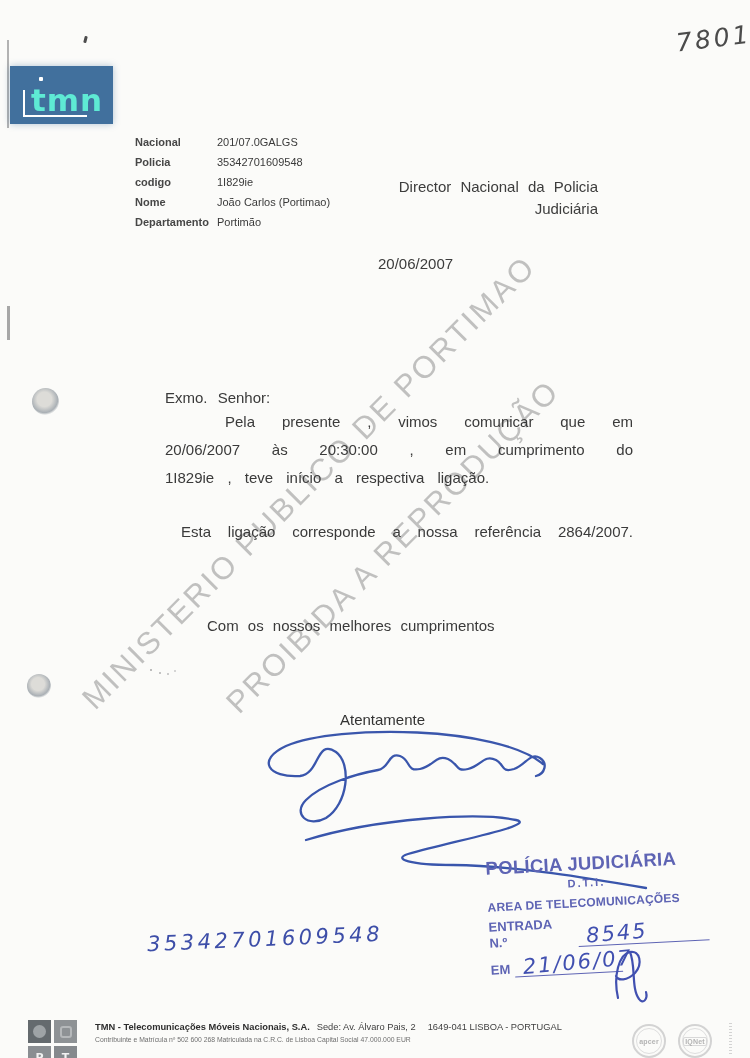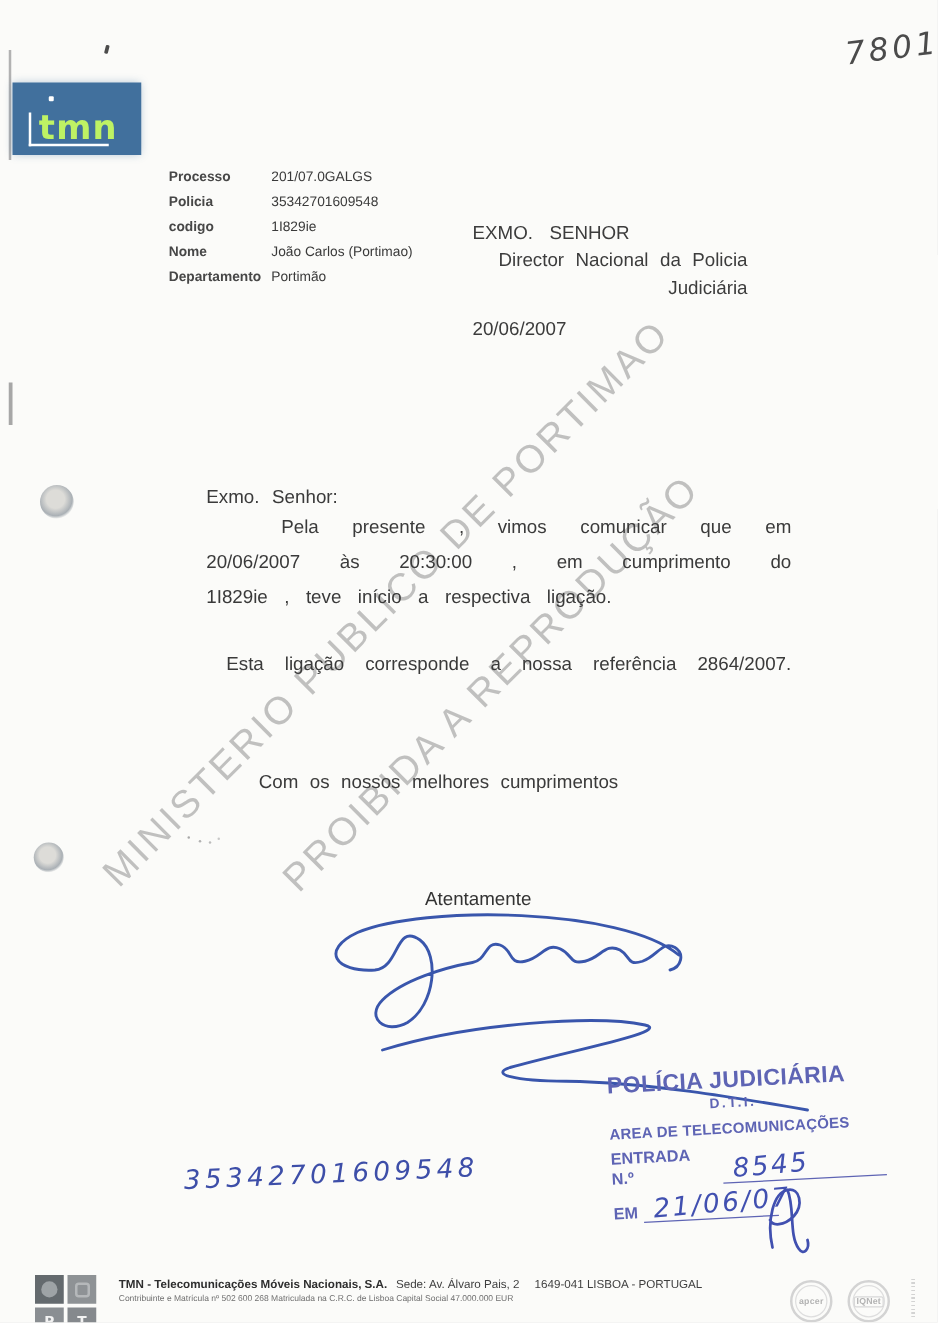--- a/index.html
+++ b/index.html
@@ -21,22 +21,22 @@
   .hw-top-right { position:absolute; left:676px; top:24px; font-size:25px; color:#4b4b4b;
     letter-spacing:3px; transform:rotate(-7deg); font-weight:500; }
   .hw-msisdn { position:absolute; left:147px; top:927px; font-size:21px; color:#3d4ea8;
     letter-spacing:3.5px; transform:rotate(-2.5deg); }
 
   
   .tmn-logo { position:absolute; left:10px; top:66px; width:103px; height:58px; background:#41709d;
     box-shadow:0 0 7px rgba(65,112,157,.4); }
   .tmn-bracket { position:absolute; left:13px; bottom:7px; width:64px; height:27px;
     border-left:2.5px solid #fff; border-bottom:2.5px solid #fff; }
-  .tmn-text { position:absolute; left:21px; bottom:8px; color:#bef264; font-family:"DejaVu Sans",sans-serif;
-    font-size:27px; font-weight:700; letter-spacing:1px; line-height:1; }
+  .tmn-text { position:absolute; left:21px; bottom:8px; color:#5eead4; font-family:"DejaVu Sans",sans-serif;
+    font-size:31px; font-weight:700; letter-spacing:1px; line-height:1; }
   .tmn-tdot { position:absolute; left:29px; top:11px; width:4px; height:4px; background:#fff; border-radius:1px; }
 
   
   .meta { position:absolute; left:135px; top:136px; width:270px; font-size:11px; color:#333; }
   .meta-row { display:flex; line-height:12px; margin-bottom:8px; }
   .meta-label { width:82px; font-weight:bold; color:#474747; }
   .meta-value { color:#3a3a3a; }
 
   
   .recipient { position:absolute; left:378px; top:176px; width:220px; font-size:15px; color:#3c3c3c; line-height:22px; }
@@ -122,21 +122,21 @@
   <div class="hw-top-right hand">7801</div>
 
   <div class="tmn-logo">
     <div class="tmn-bracket"></div>
     <div class="tmn-text">tmn</div>
     <div class="tmn-tdot"></div>
   </div>
 
   <div class="meta">
     <div class="meta-row">
-      <span class="meta-label">Processo</span>
+      <span class="meta-label">Nacional</span>
       <span class="meta-value">201/07.0GALGS</span>
     </div>
     <div class="meta-row">
       <span class="meta-label">Policia</span>
       <span class="meta-value">35342701609548</span>
     </div>
     <div class="meta-row">
       <span class="meta-label">codigo</span>
       <span class="meta-value">1I829ie</span>
     </div>
@@ -144,21 +144,20 @@
       <span class="meta-label">Nome</span>
       <span class="meta-value">João Carlos (Portimao)</span>
     </div>
     <div class="meta-row">
       <span class="meta-label">Departamento</span>
       <span class="meta-value">Portimão</span>
     </div>
   </div>
 
   <div class="recipient">
-    <div class="l1">EXMO. SENHOR</div>
     <div class="l2">Director Nacional da Policia</div>
     <div class="l2">Judiciária</div>
   </div>
   <div class="letter-date">20/06/2007</div>
 
   <div class="wm wm1">MINISTERIO PUBLICO DE PORTIMAO</div>
   <div class="wm wm2">PROIBIDA A REPRODUÇÃO</div>
 
   <div class="body-block">
     <div class="salutation">Exmo. Senhor:</div>

